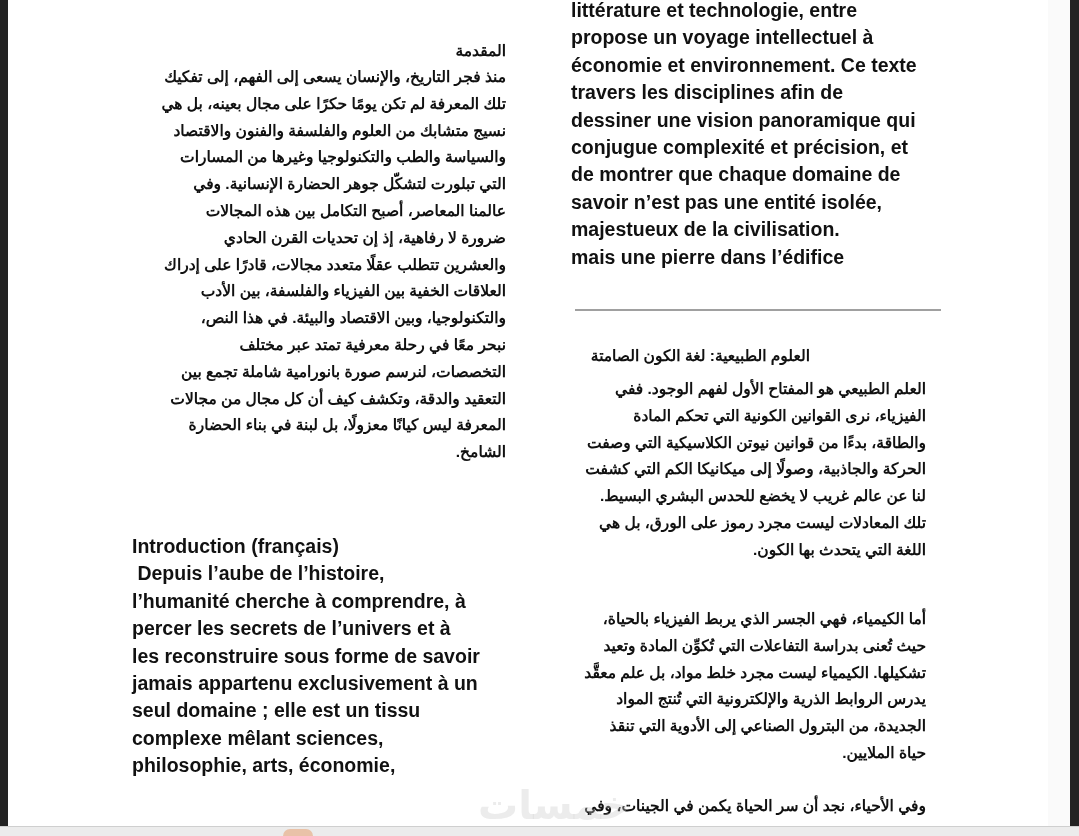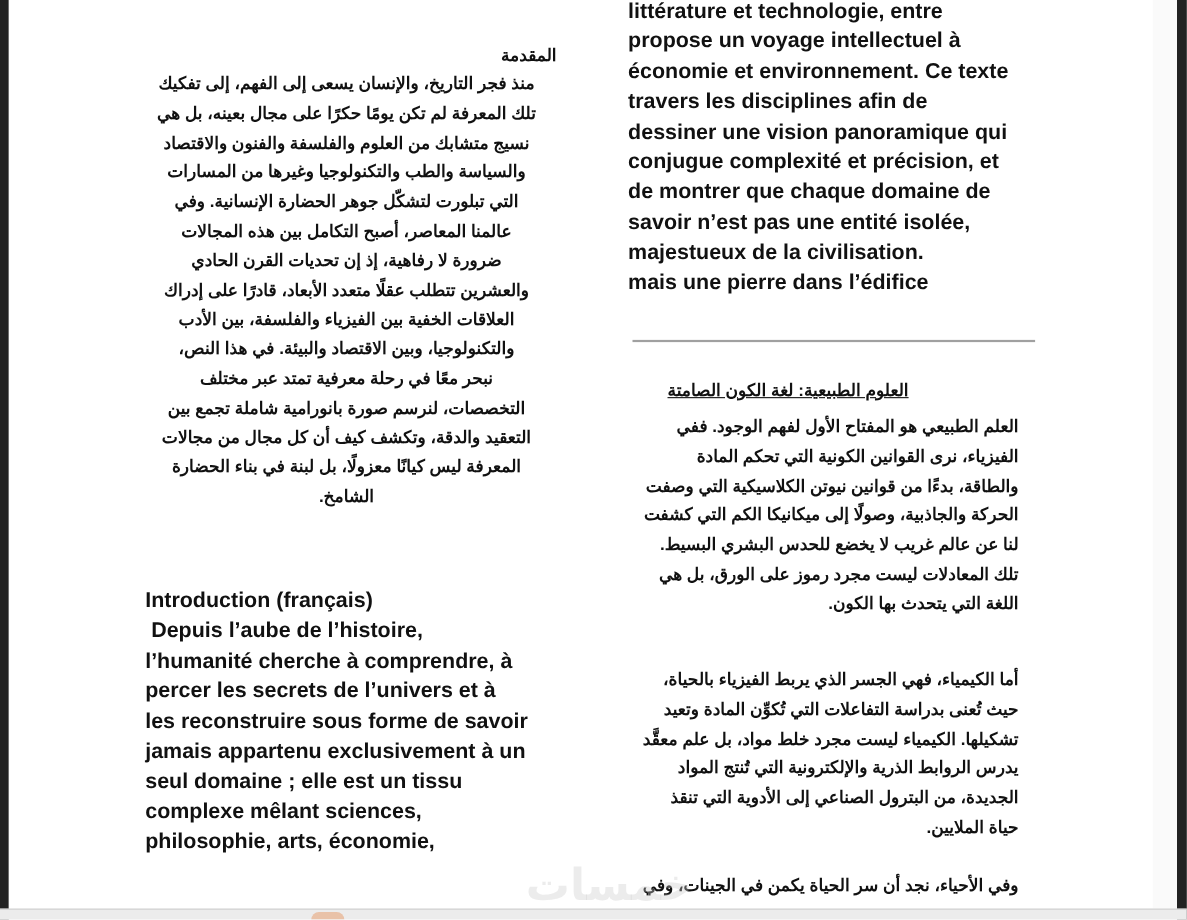--- a/index.html
+++ b/index.html
@@ -57,29 +57,29 @@
 <div class="edge-left"></div>
 <div class="page">
   <div class="page-right-shade"></div>
 </div>
 <div class="edge-right"></div>
 
 <div class="col col-left" style="top:19px;margin-top:19px;">
   <p class="ar ar-head">المقدمة</p>
 </div>
 
-<div class="col col-left ar" style="top:64px;text-align:center;">
+<div class="col col-left ar" style="top:64px;">
   <p>منذ فجر التاريخ، والإنسان يسعى إلى الفهم، إلى تفكيك</p>
   <p>تلك المعرفة لم تكن يومًا حكرًا على مجال بعينه، بل هي</p>
   <p>نسيج متشابك من العلوم والفلسفة والفنون والاقتصاد</p>
   <p>والسياسة والطب والتكنولوجيا وغيرها من المسارات</p>
   <p>التي تبلورت لتشكّل جوهر الحضارة الإنسانية. وفي</p>
   <p>عالمنا المعاصر، أصبح التكامل بين هذه المجالات</p>
   <p>ضرورة لا رفاهية، إذ إن تحديات القرن الحادي</p>
-  <p>والعشرين تتطلب عقلًا متعدد الأبعاد، قادرًا على إدراك</p>
+  <p>والعشرين تتطلب عقلًا متعدد مجالات، قادرًا على إدراك</p>
   <p>العلاقات الخفية بين الفيزياء والفلسفة، بين الأدب</p>
   <p>والتكنولوجيا، وبين الاقتصاد والبيئة. في هذا النص،</p>
   <p>نبحر معًا في رحلة معرفية تمتد عبر مختلف</p>
   <p>التخصصات، لنرسم صورة بانورامية شاملة تجمع بين</p>
   <p>التعقيد والدقة، وتكشف كيف أن كل مجال من مجالات</p>
   <p>المعرفة ليس كيانًا معزولًا، بل لبنة في بناء الحضارة</p>
   <p>الشامخ.</p>
 </div>
 
 <div class="col col-left fr" style="left:132px; top:533px;">
@@ -102,21 +102,21 @@
   <p>dessiner une vision panoramique qui</p>
   <p>conjugue complexité et précision, et</p>
   <p>de montrer que chaque domaine de</p>
   <p>savoir n’est pas une entité isolée,</p>
   <p>majestueux de la civilisation.</p>
   <p>mais une pierre dans l’édifice</p>
 </div>
 
 <div class="rule"></div>
 
-<div class="col col-right ar ar-head" style="top:343px; left:548px; width:278px;text-decoration:underline;">العلوم الطبيعية: لغة الكون الصامتة</div>
+<div class="col col-right ar ar-head" style="top:343px; left:532px; width:278px;">العلوم الطبيعية: لغة الكون الصامتة</div>
 
 <div class="col col-right ar" style="top:376px; left:558px; width:368px;">
   <p>العلم الطبيعي هو المفتاح الأول لفهم الوجود. ففي</p>
   <p>الفيزياء، نرى القوانين الكونية التي تحكم المادة</p>
   <p>والطاقة، بدءًا من قوانين نيوتن الكلاسيكية التي وصفت</p>
   <p>الحركة والجاذبية، وصولًا إلى ميكانيكا الكم التي كشفت</p>
   <p>لنا عن عالم غريب لا يخضع للحدس البشري البسيط.</p>
   <p>تلك المعادلات ليست مجرد رموز على الورق، بل هي</p>
   <p>اللغة التي يتحدث بها الكون.</p>
 </div>

